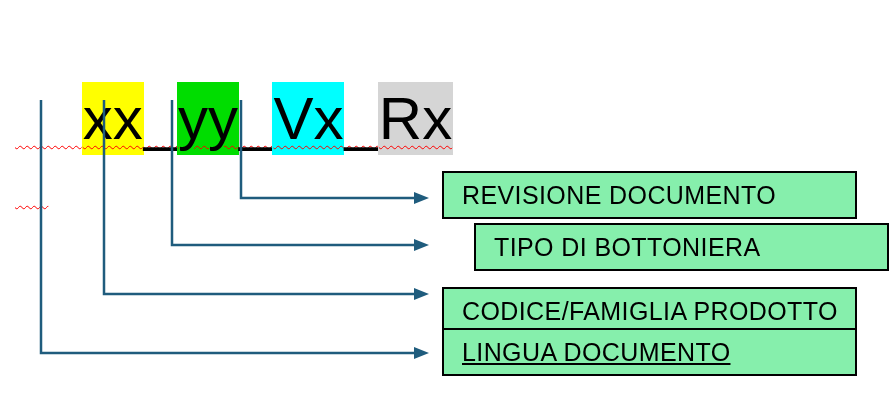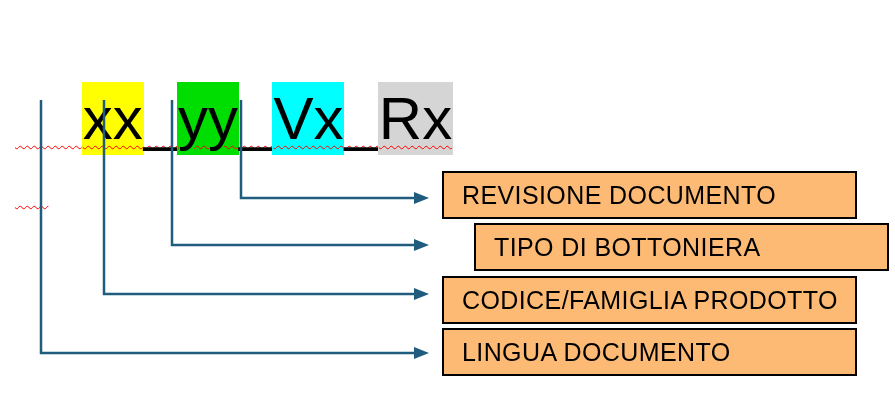--- a/index.html
+++ b/index.html
@@ -55,32 +55,32 @@
   }
 
   
   .box {
     position: absolute;
     left: 442px;
     width: 415px;
     height: 48px;
     box-sizing: border-box;
     border: 2px solid var(--box-border, #000);
-    background: #fdba74;
+    background: #86efac;
     display: flex;
     align-items: center;
     padding-left: 18px;
     font-size: 25px;
     letter-spacing: 0.4px;
     color: var(--label-text, #000);
   }
   .box-1 { top: 171px; }
   .box-2 { top: 223px; margin-left: 32px; }
-  .box-3 { top: 276px; }
-  .box-4 { top: 328px; }
+  .box-3 { top: 287px; }
+  .box-4 { top: 328px; text-decoration: underline; }
 </style>
 </head>
 <body>
 
 <div class="canvas">
 
   <div class="filename">
     <span class="part" style="background-color: rgb(255, 255, 0);">xx</span><span class="sep">_</span><span class="part" style="background-color: rgb(0, 221, 0);">yy</span><span class="sep">_</span><span class="part" style="background-color: rgb(0, 255, 255);">Vx</span><span class="sep">_</span><span class="part" style="background-color: rgb(213, 213, 213);">Rx</span>
   </div>
 

